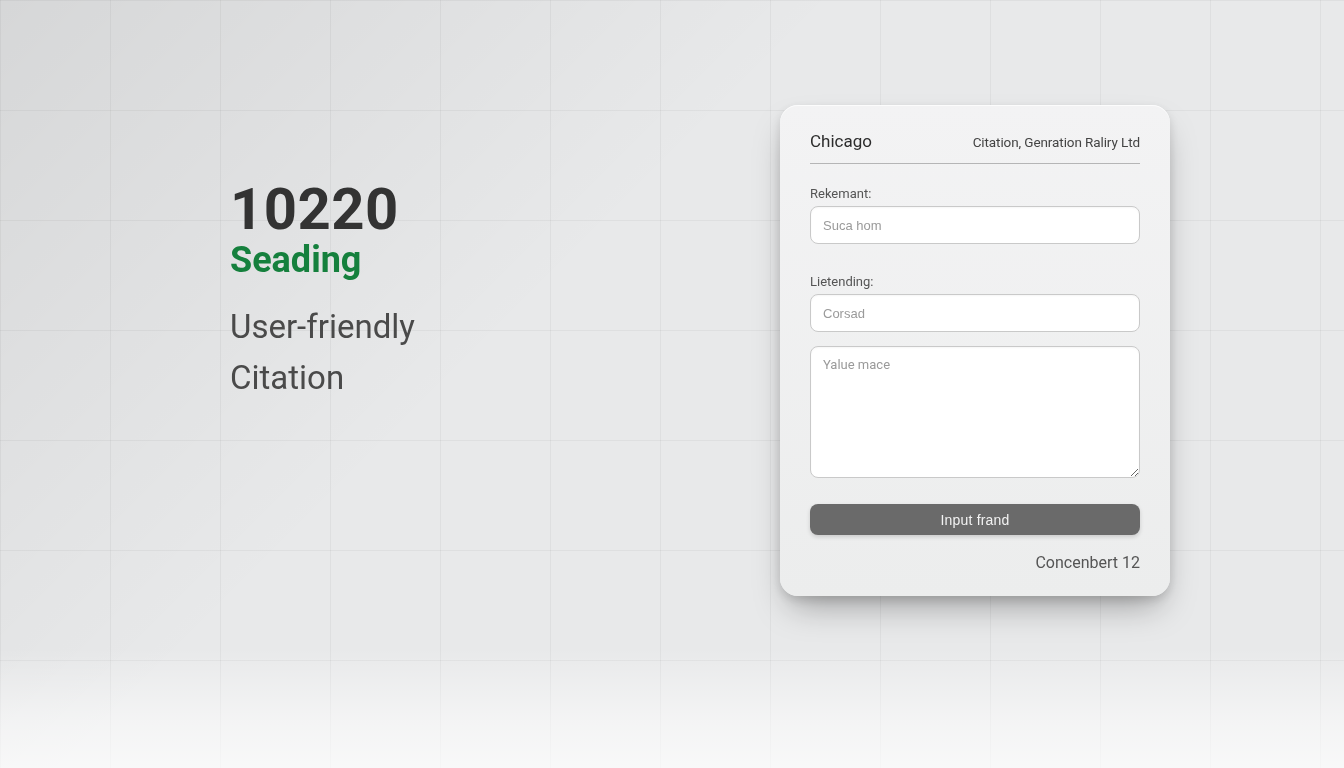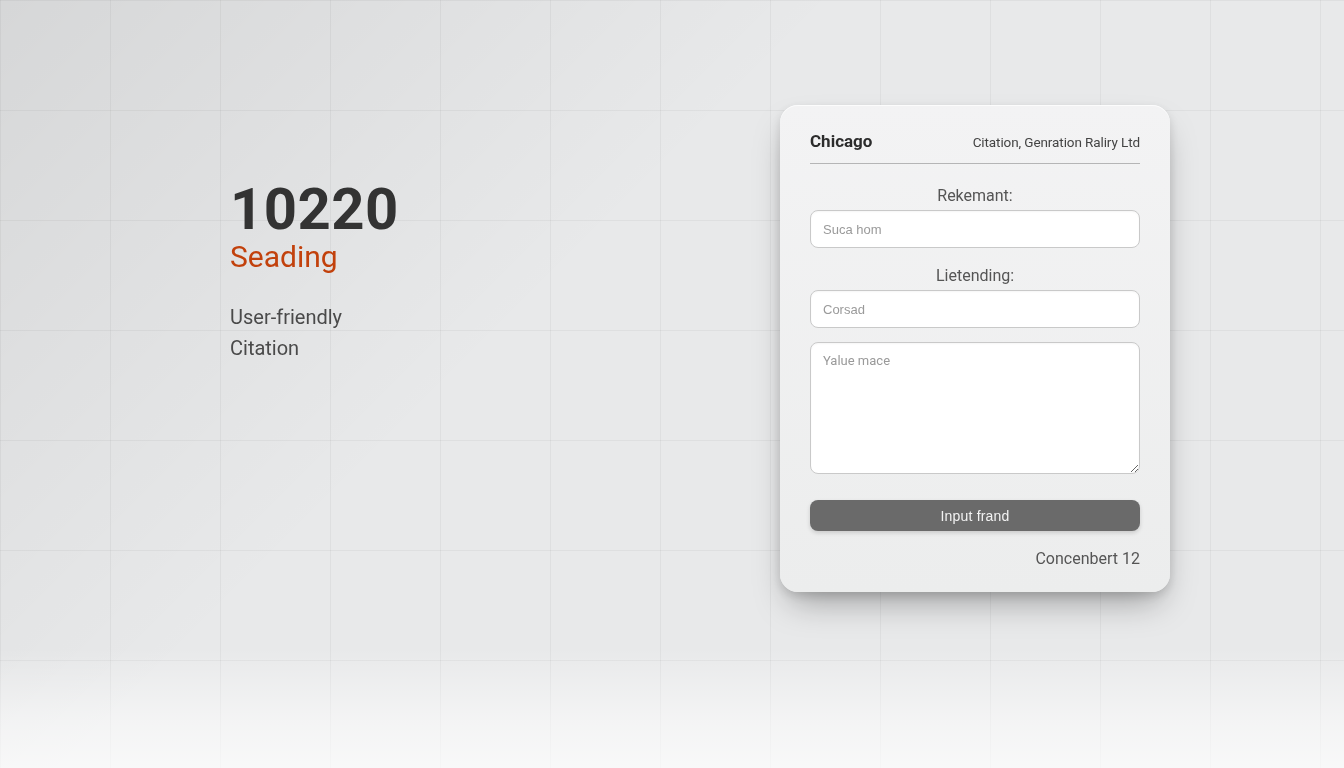--- a/index.html
+++ b/index.html
@@ -33,28 +33,28 @@
     top: 175px;
     color: #3a3a3a;
   }
   .hero .big {
     font-size: 58px;
     font-weight: 700;
     letter-spacing: 0.5px;
     color: #333;
   }
   .hero .sub {
-    font-size: 30px;
-    font-weight: 400;
-    color: #c2410c;
+    font-size: 36px;
+    font-weight: 700;
+    color: #15803d;
     margin-top: -4px;
   }
   .hero .tagline {
-    margin-top: 28px;
-    font-size: 20px;
+    margin-top: 20px;
+    font-size: 33px;
     line-height: 1.55;
     color: #4a4a4a;
     font-weight: 400;
   }
   .hero .tagline .l2, .hero .tagline .l3 { display:block; }
 
   .card {
     position: absolute;
     left: 780px;
     top: 105px;
@@ -70,35 +70,34 @@
   .card-header {
     display: flex;
     justify-content: space-between;
     align-items: baseline;
     border-bottom: 1px solid rgba(0,0,0,0.25);
     padding-bottom: 12px;
     margin-bottom: 22px;
   }
   .card-header .brand {
     font-size: 17px;
-    font-weight: 700;
+    font-weight: 400;
     color: #2c2c2c;
   }
   .card-header .right {
     font-size: 13.5px;
     color: #444;
     letter-spacing: -0.1px;
   }
 
   .field-label {
-    font-size: 16px;
+    font-size: 13px;
     color: #555;
     margin-bottom: 5px;
-    margin-top: 4px;
-    text-align: center;
+    margin-top: 16px;
   }
   .text-input {
     width: 100%;
     height: 38px;
     border: 1px solid #c9c9c9;
     border-radius: 8px;
     background: #fff;
     padding: 0 12px;
     font-size: 13px;
     color: #be185d;

